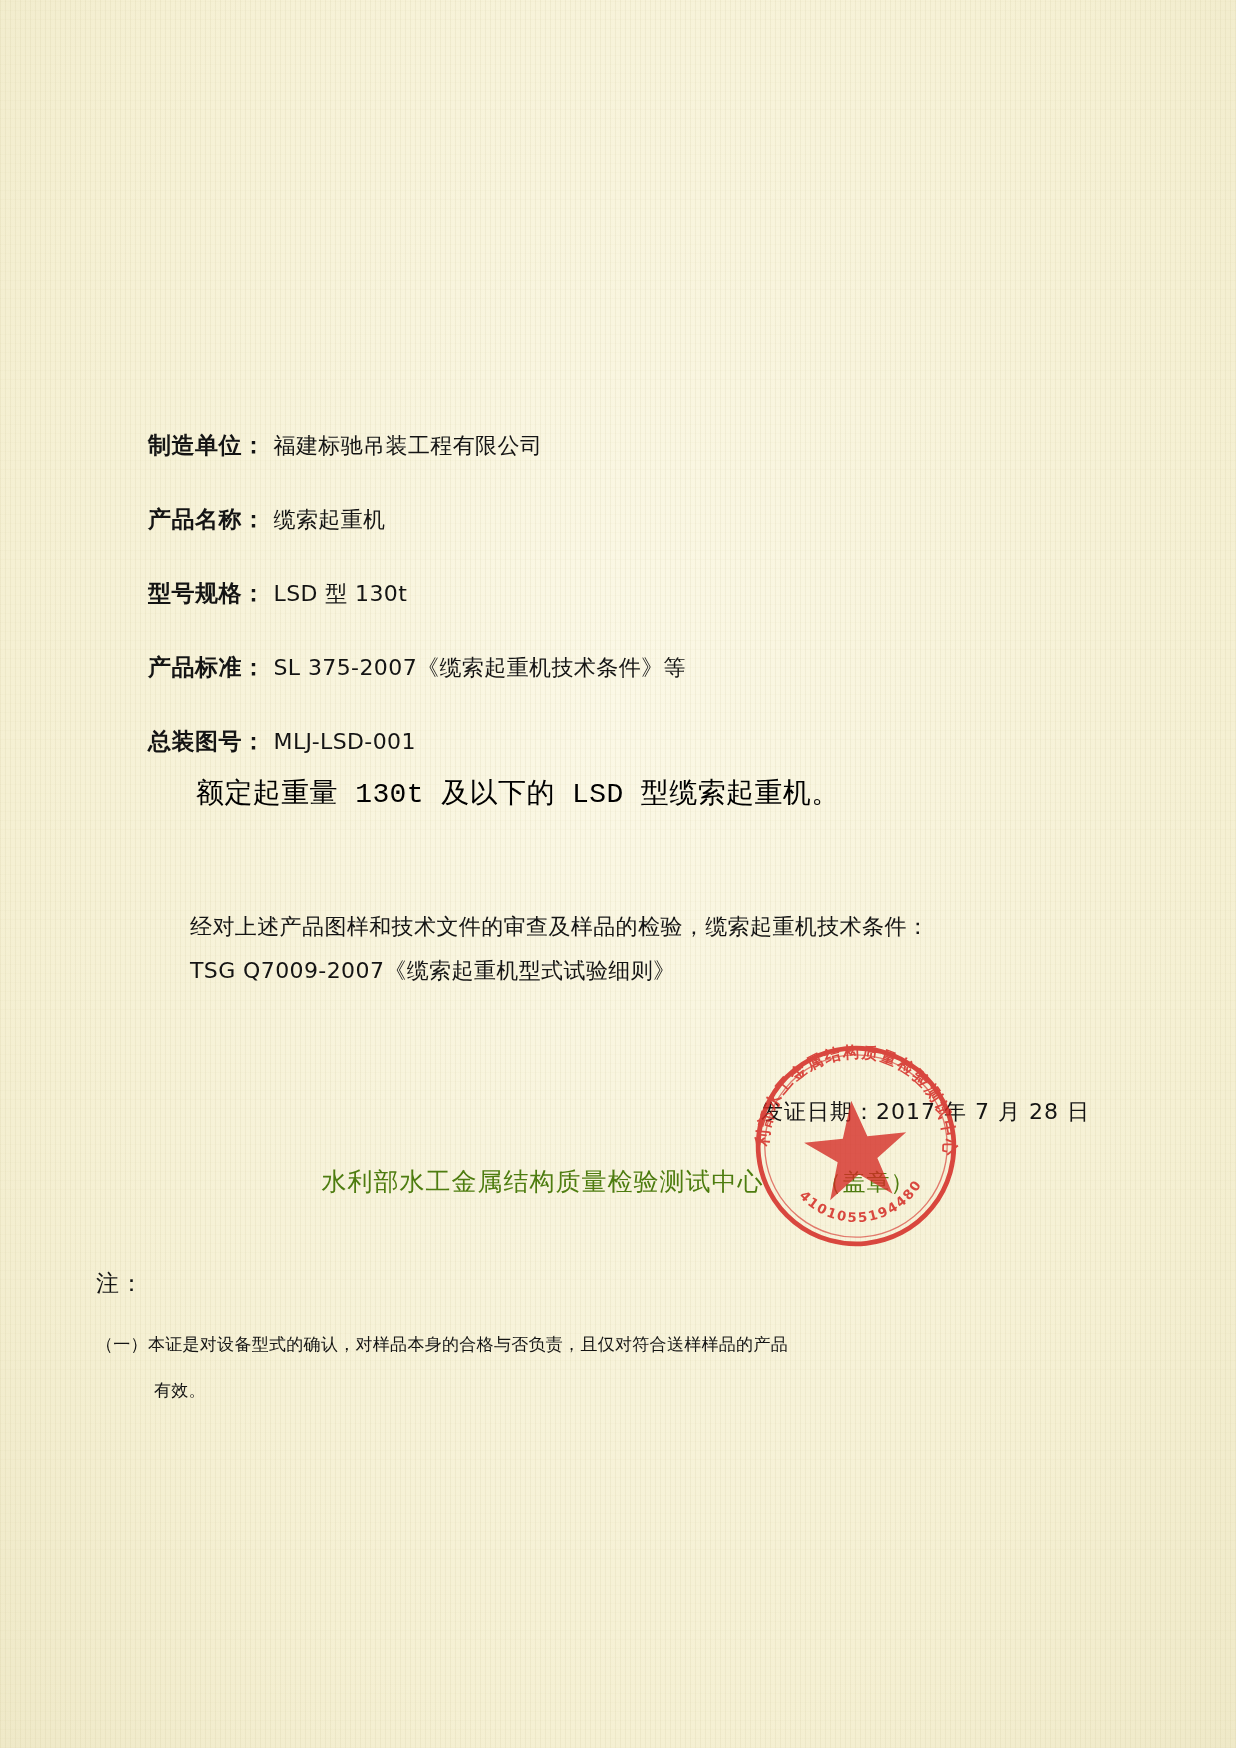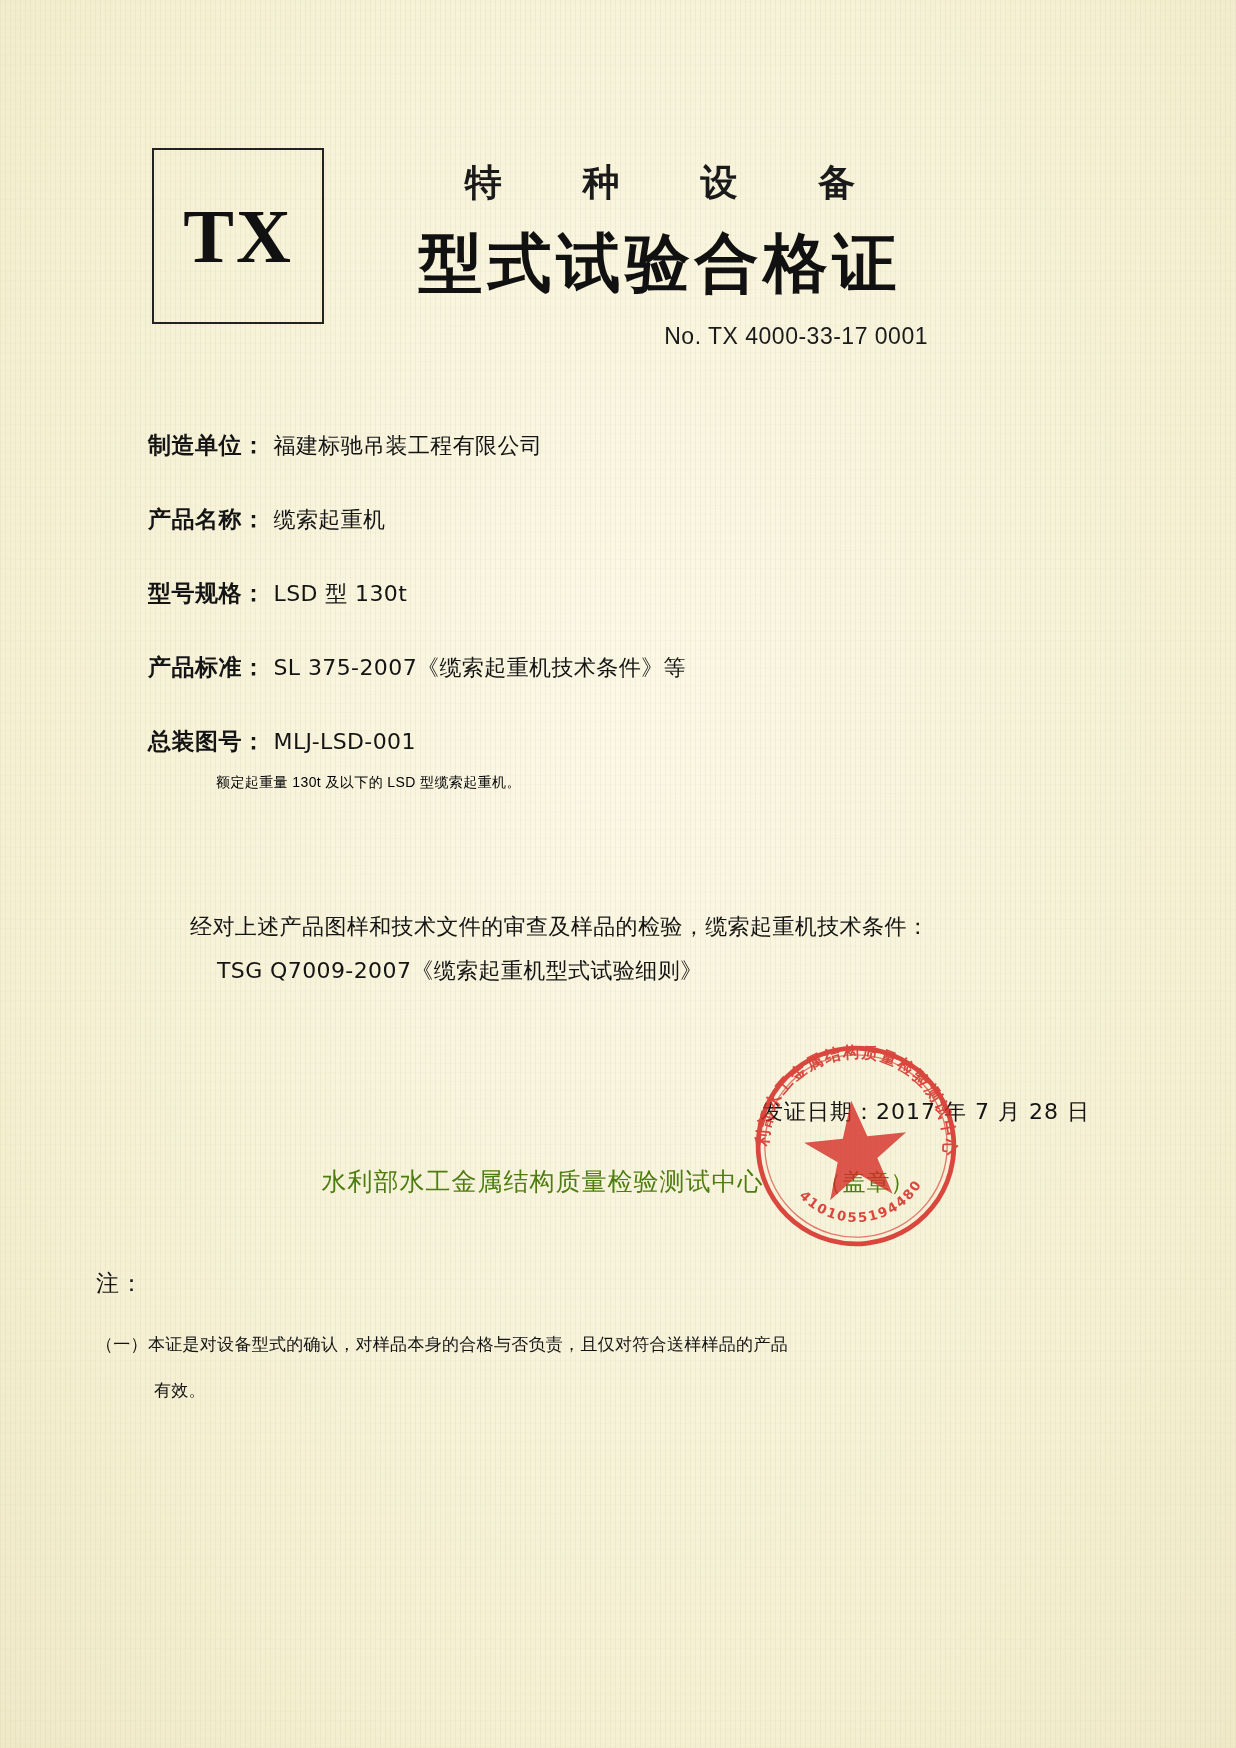--- a/index.html
+++ b/index.html
@@ -119,43 +119,42 @@
     font-size: 23px;
     letter-spacing: 0.5px;
   }
   .field-value {
     font-family: "DejaVu Sans", sans-serif;
     font-size: 22px;
     margin-left: 8px;
     letter-spacing: 0.4px;
   }
   .field-value-sub {
-    font-family: Liberation Sans, sans-serif;
-    font-size: 14px;
-    margin-left: 68px;
+    font-family: Liberation Mono, monospace;
+    font-size: 28px;
+    margin-left: 48px;
     margin-top: -26px;
     margin-bottom: 40px;
     letter-spacing: 0.4px;
     display: block;
   }
 
   .statement {
     position: absolute;
     left: 190px;
     top: 905px;
     width: 900px;
     font-family: "DejaVu Sans", sans-serif;
     font-size: 22px;
     color: #141414;
     line-height: 44px;
     letter-spacing: 0.4px;
   }
   .statement .line2 {
     display: block;
-    margin-left: 27px;
   }
 
   
   .issue-date {
     position: absolute;
     right: 146px;
     top: 1097px;
     font-family: "DejaVu Sans", sans-serif;
     font-size: 22px;
     color: #141414;
@@ -214,30 +213,20 @@
     margin-left: 58px;
   }
 </style>
 </head>
 <body>
 
 <div class="paper"></div>
 
 <div class="sheet">
 
-  <div class="header">
-    <div class="tx-box">
-      <span class="tx-text">TX</span>
-    </div>
-    <div class="title-block">
-      <div class="title-line1">特 种 设 备</div>
-      <div class="title-line2">型式试验合格证</div>
-      <div class="cert-no">No. TX 4000-33-17 0001</div>
-    </div>
-  </div>
 
   <div class="fields">
 
     <div class="field-row">
       <span class="field-label">制造单位：</span>
       <span class="field-value">福建标驰吊装工程有限公司</span>
     </div>
 
     <div class="field-row">
       <span class="field-label">产品名称：</span>

